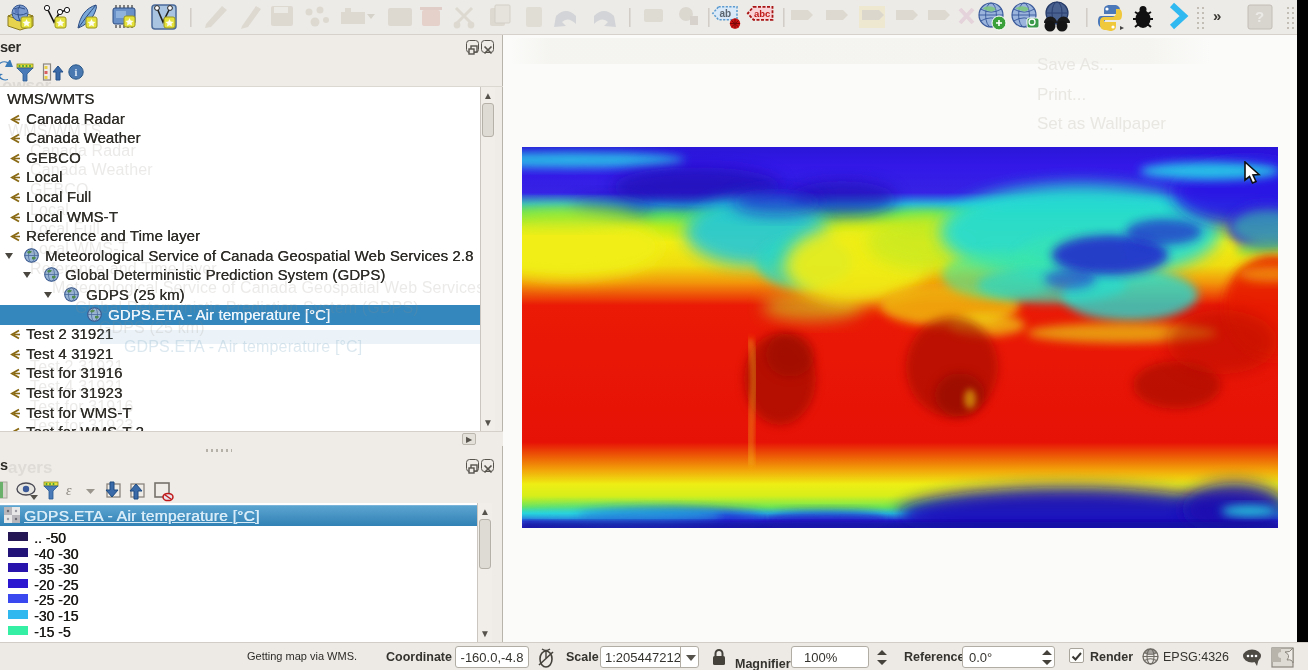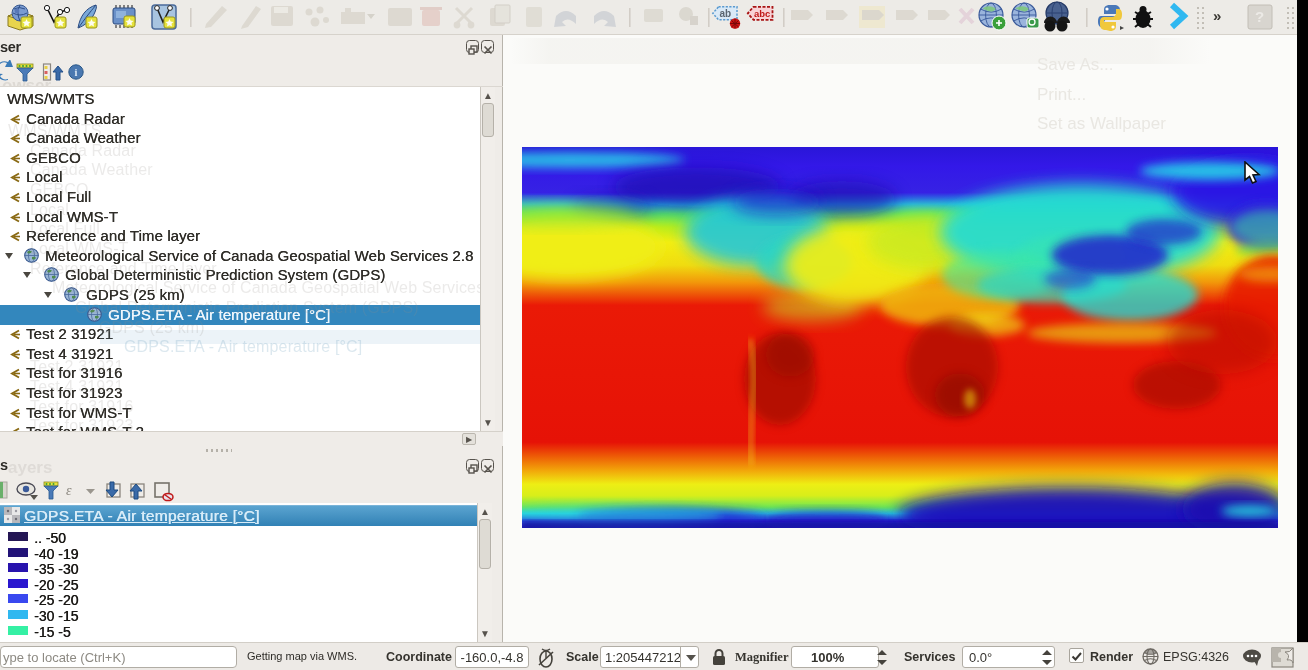--- a/index.html
+++ b/index.html
@@ -355,21 +355,21 @@
       <rect x="8" y="8" width="8" height="8" fill="#b8b8bc"></rect>
  <circle cx="4" cy="4" r="1.2" fill="#6a6a72"></circle>
       <circle cx="12" cy="12" r="1.2" fill="#6a6a72"></circle>
  <circle cx="12" cy="4" r="1.2" fill="#9a9aa2"></circle>
       <circle cx="4" cy="12" r="1.2" fill="#9a9aa2"></circle>
 </svg>
 <div class="abs" style="left:24px;top:4px;font-size:15.5px;font-weight:normal;letter-spacing:0.3px;text-shadow:0.4px 0 0 currentColor;color:#d8ecf8;text-decoration:underline;white-space:nowrap;">GDPS.ETA - Air temperature [°C]</div>
 <div class="abs" style="left:8px;top:29px;width:20px;height:9px;background:#241654;"></div>
 <div class="legtxt" style="left:34px;top:27px;">.. -50</div>
 <div class="abs" style="left:8px;top:45px;width:20px;height:9px;background:#221378;"></div>
-<div class="legtxt" style="left:34px;top:43px;">-40 -19</div>
+<div class="legtxt" style="left:34px;top:43px;">-40 -30</div>
 <div class="abs" style="left:8px;top:60px;width:20px;height:9px;background:#2813ad;"></div>
 <div class="legtxt" style="left:34px;top:58px;">-35 -30</div>
 <div class="abs" style="left:8px;top:76px;width:20px;height:9px;background:#2a17cf;"></div>
 <div class="legtxt" style="left:34px;top:74px;">-20 -25</div>
 <div class="abs" style="left:8px;top:91px;width:20px;height:9px;background:#3948ef;"></div>
 <div class="legtxt" style="left:34px;top:89px;">-25 -20</div>
 <div class="abs" style="left:8px;top:107px;width:20px;height:9px;background:#2fb8f0;"></div>
 <div class="legtxt" style="left:34px;top:105px;">-30 -15</div>
 <div class="abs" style="left:8px;top:123px;width:20px;height:9px;background:#35f0a4;"></div>
 <div class="legtxt" style="left:34px;top:121px;">-15 -5</div>
@@ -466,44 +466,43 @@
  <ellipse cx="727" cy="364" rx="28" ry="6" fill="#28d8e0" opacity="0.85" filter="url(#b5)"></ellipse>
  <ellipse cx="90" cy="368" rx="110" ry="9" fill="#28cce0" opacity="0.55" filter="url(#b5)"></ellipse>
  <rect x="0" y="375" width="756" height="6" fill="#190c96" opacity="0.9" filter="url(#b3)"></rect>
 </g>
 </svg>
 <svg class="abs" style="left:1243px;top:161px" width="20" height="26" viewBox="0 0 20 26">
  <path d="M2 1 L2 19 L6.5 15.5 L9.5 22 L13 20.5 L10 14 L16 13.5 Z" fill="#fff" stroke="#111" stroke-width="1.6"></path>
 </svg>
 <div class="abs" style="left:1297px;top:0;width:11px;height:642px;background:#010101;"></div>
 <div class="abs" style="left:0;top:642px;width:1308px;height:28px;background:#edeae6;border-top:1px solid #d2cec7;">
-<div class="sbox" style="left:0;top:3px;width:237px;border-radius:4px;color:#8d8a83;padding:3px 0 0 2px;">ype to locate (Ctrl+K)</div>
 <div class="abs" style="left:247px;top:7px;font-size:11px;color:#2e2c28;">Getting map via WMS.</div>
 <div class="sbl" style="left:386px;top:7px;">Coordinate</div>
 <div class="sbox" style="left:455px;top:3px;width:74px;text-align:center;padding-top:3px;">-160.0,-4.8</div>
 <svg class="abs" style="left:536px;top:4px" width="20" height="21" viewBox="0 0 20 21">
  <ellipse cx="10" cy="12" rx="6" ry="8" fill="none" stroke="#45423c" stroke-width="1.6"></ellipse>
  <path d="M10 4 v7 M6 2 q4 3 8 0" stroke="#45423c" stroke-width="1.4" fill="none"></path>
  <path d="M3 18 L17 5" stroke="#45423c" stroke-width="1.6"></path>
 </svg>
 <div class="sbl" style="left:566px;top:7px;">Scale</div>
 <div class="sbox" style="left:600px;top:3px;width:99px;padding:3px 0 0 4px;">1:205447212</div>
 <div class="abs" style="left:680px;top:4px;width:18px;height:20px;border-left:1px solid #b1ada5;"><svg width="14" height="14" viewBox="0 0 14 14" style="margin:4px 0 0 3px">
         <path d="M2 4 l5 6 5 -6 z" fill="#55524c"></path>
       </svg></div>
 <svg class="abs" style="left:711px;top:5px" width="16" height="18" viewBox="0 0 16 18">
  <rect x="2" y="8" width="12" height="9" rx="1.5" fill="#45423c"></rect>
  <path d="M4.5 8 V5.5 a3.5 3.5 0 0 1 7 0 V8" stroke="#45423c" stroke-width="2" fill="none"></path>
 </svg>
-<div class="sbl" style="left:735px;top:7px;font-family:Liberation Serif, serif;">Magnifier</div>
-<div class="sbox" style="left:791px;top:3px;width:88px;padding:3px 0 0 19px;font-weight:bold;">100%</div>
+<div class="sbl" style="left:735px;top:14px;">Magnifier</div>
+<div class="sbox" style="left:791px;top:3px;width:78px;padding:3px 0 0 12px;">100%</div>
 <svg class="abs" style="left:875px;top:5px" width="14" height="19" viewBox="0 0 14 19">
       <path d="M2 7 l5 -5 5 5 z M2 12 l5 5 5 -5 z" fill="#45423c"></path>
     </svg>
-<div class="sbl" style="left:904px;top:7px;">Services</div>
+<div class="sbl" style="left:904px;top:7px;">Reference</div>
 <div class="sbox" style="left:962px;top:3px;width:93px;padding:3px 0 0 6px;">0.0°</div>
 <svg class="abs" style="left:1040px;top:5px" width="14" height="19" viewBox="0 0 14 19">
       <path d="M2 7 l5 -5 5 5 z M2 12 l5 5 5 -5 z" fill="#45423c"></path>
     </svg>
 <div class="abs" style="left:1069px;top:5px;width:15px;height:15px;background:#fdfdfc;border:1px solid #a8a49c;border-radius:2px;"><svg width="13" height="13" viewBox="0 0 13 13">
         <path d="M2.5 6.5 L5.5 9.5 L11 3" stroke="#3a3833" stroke-width="2" fill="none"></path>
       </svg></div>
 <div class="sbl" style="left:1090px;top:7px;">Render</div>
 <svg class="abs" style="left:1142px;top:5px" width="17" height="17" viewBox="0 0 17 17">
  <circle cx="8.5" cy="8.5" r="7.5" fill="none" stroke="#6e6a64" stroke-width="1.3"></circle>

